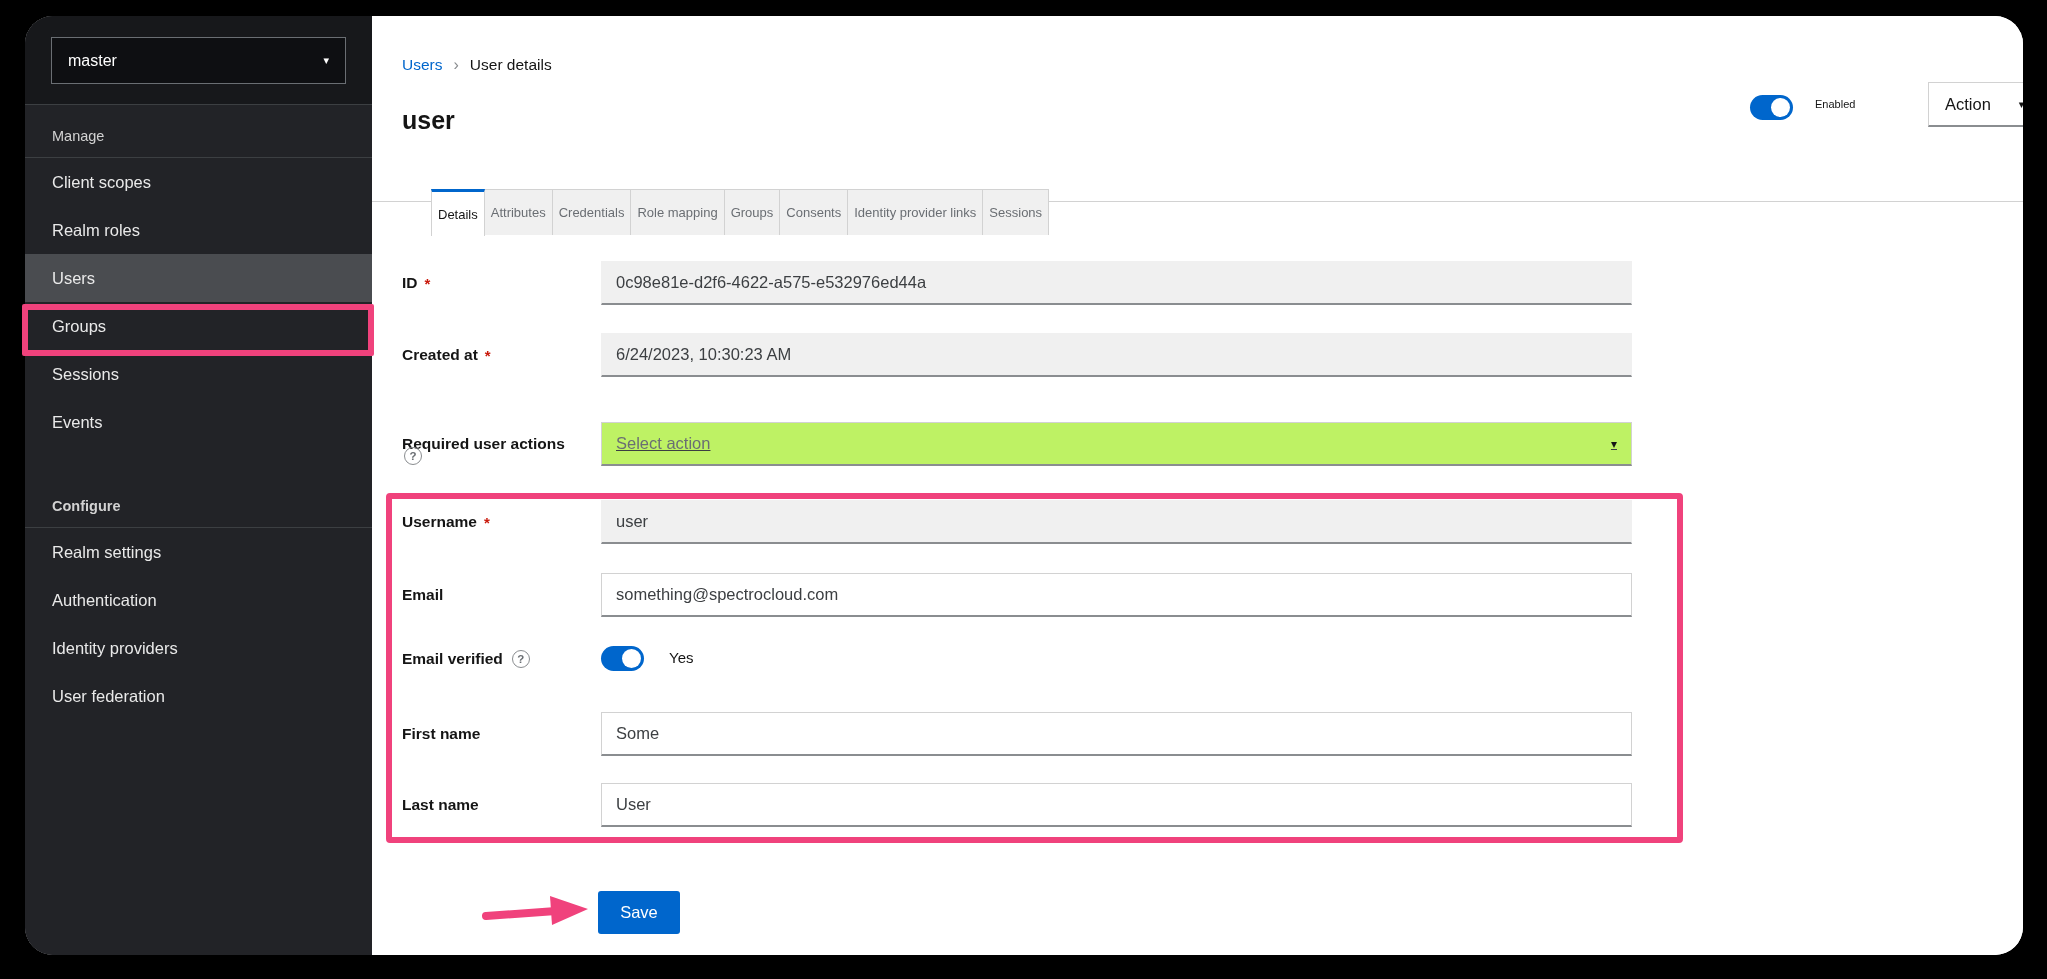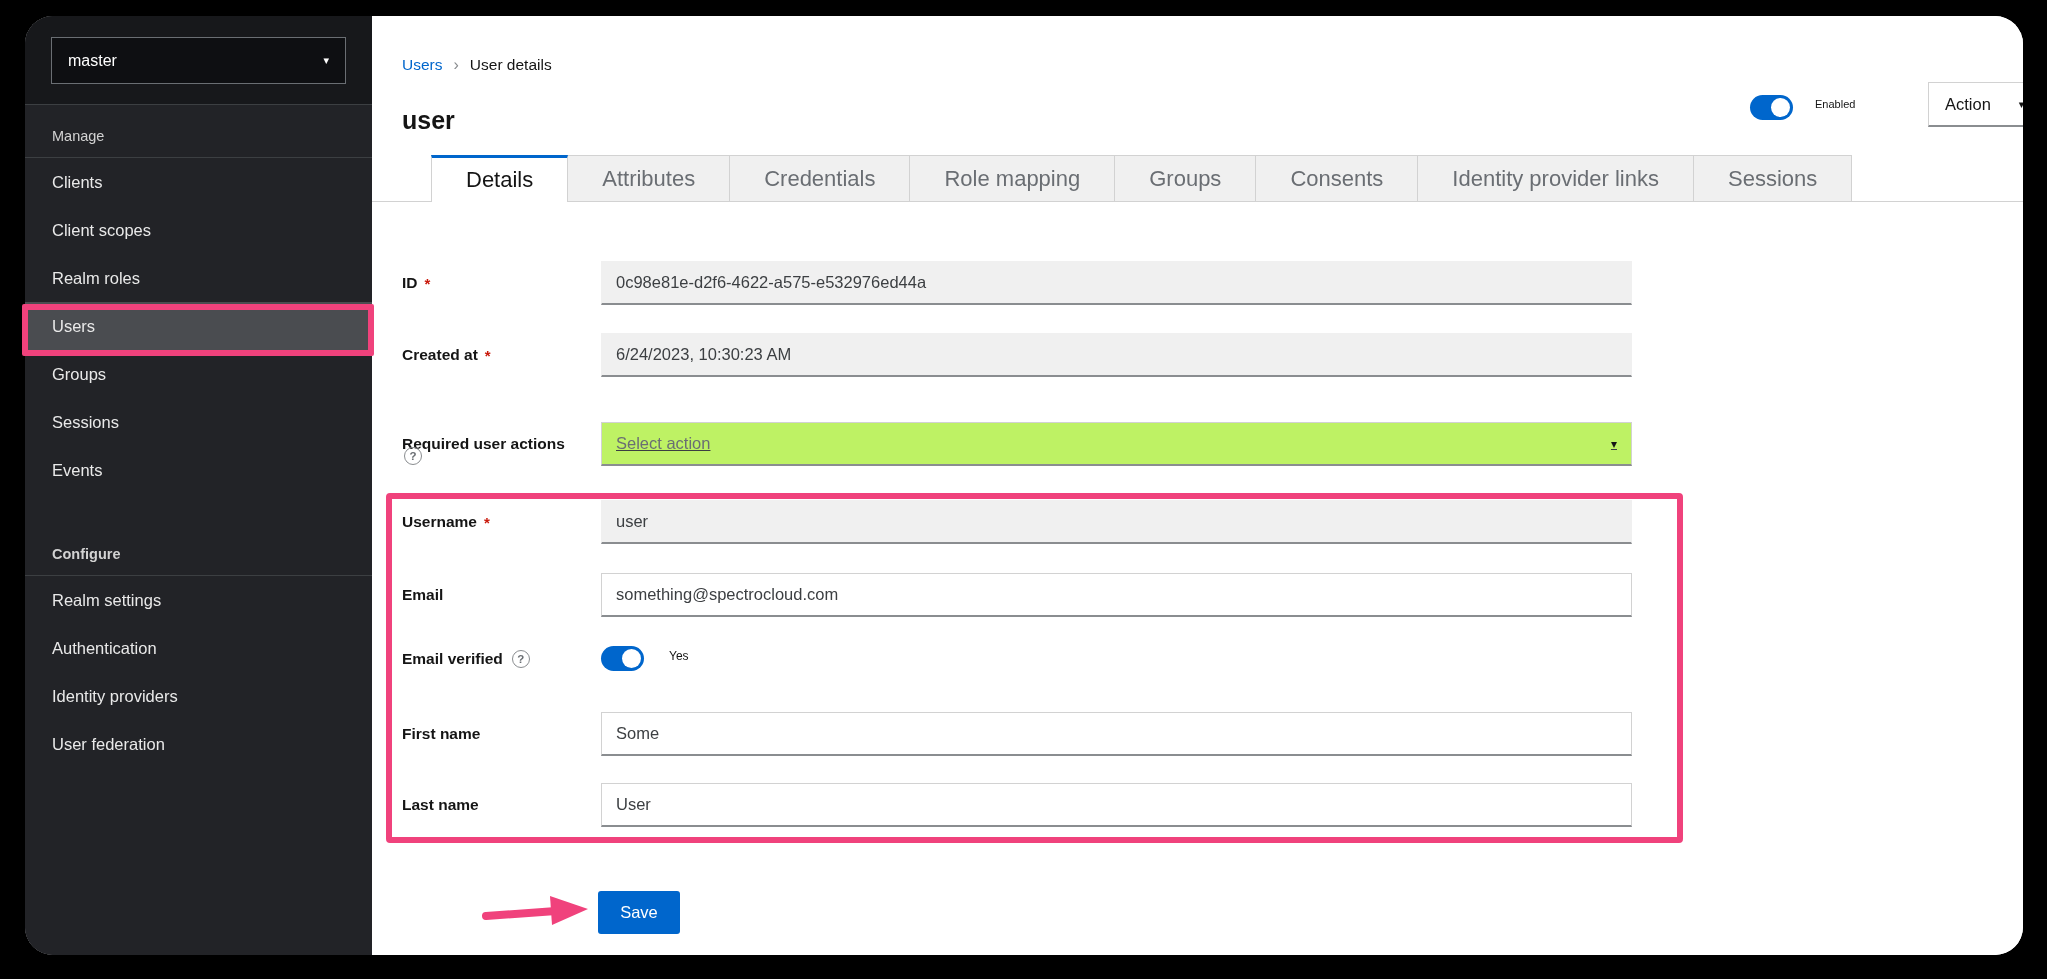--- a/index.html
+++ b/index.html
@@ -34,23 +34,23 @@
   .toggle .knob { position:absolute; right:3px; top:3px; width:19px; height:19px; border-radius:50%; background:#fff; }
   .enabled-toggle { left:1378px; top:79px; }
   .enabled-label { position:absolute; left:1443px; top:82px; font-size:11px; color:#151515; }
   .action-dropdown { position:absolute; left:1556px; top:66px; width:132px; height:45px; background:#fff;
                      border:1px solid #d2d2d2; border-bottom:2px solid #8a8d90;
                      display:flex; align-items:center; padding:0 16px; font-size:16.5px; color:#151515; cursor:pointer; }
   .action-dropdown .caret { margin-left:28px; font-size:11px; }
 
   .tabs-underline { position:absolute; left:0; right:0; top:185px; height:1px; background:#d2d2d2; }
   .tabs { position:absolute; left:59px; top:139px; display:flex; z-index:2; }
-  .tab { height:46px; display:flex; align-items:center; padding:0 34px; background:#f0f0f0;
+  .tab { height:46px; display:flex; align-items:center; padding:0 6px; background:#f0f0f0;
          border-top:1px solid #d2d2d2; border-right:1px solid #d2d2d2; color:#6a6e73;
-         font-size:22px; cursor:pointer; white-space:nowrap; }
+         font-size:13px; cursor:pointer; white-space:nowrap;margin-top:34px; }
   .tab:nth-child(2) { border-left:none; }
   .tab.active { height:47px; background:#fff; color:#151515; border-top:3px solid #0066cc;
                 border-left:1px solid #d2d2d2; border-right:1px solid #d2d2d2; }
 
   
   .row { position:absolute; left:0; width:100%; height:44px; }
   .row .lbl { position:absolute; left:30px; top:0; height:44px; display:flex; align-items:center;
               font-size:15.5px; font-weight:700; color:#151515; }
   .req { color:#c9190b; margin-left:7px; font-size:15px; }
   .ctl { position:absolute; left:229px; top:0; width:1031px; height:44px; font-size:16.5px;
@@ -59,21 +59,21 @@
   .ctl.gray  { background:#f0f0f0; border:1px solid #f0f0f0; border-bottom:2px solid #8a8d90; }
   .ctl.white { background:#fff; border:1px solid #d2d2d2; border-bottom:2px solid #8a8d90; }
   .selectbox { display:flex; align-items:center; background:#bef264; cursor:pointer;
                border:1px solid #d2d2d2; border-bottom:2px solid #8a8d90;text-decoration:underline; }
   .selectbox .placeholder { color:#6a6e73; }
   .selectbox .caret { margin-left:auto; font-size:12px; color:#151515; }
   .help-icon { display:inline-flex; width:18px; height:18px; border:1.5px solid #8a8d90; border-radius:50%;
                color:#6a6e73; font-size:11.5px; font-weight:700; align-items:center; justify-content:center; cursor:pointer; }
   .help-below { position:absolute; left:32px; top:431px; }
   .ev-toggle { left:229px; top:630px; }
-  .ev-yes { position:absolute; left:297px; top:633px; font-size:12px; color:#151515; }
+  .ev-yes { position:absolute; left:297px; top:633px; font-size:15px; color:#151515; }
 
   .save-button { position:absolute; left:226px; top:875px; width:82px; height:43px; background:#0066cc;
                  color:#fff; border:none; border-radius:3px; font-size:16.5px;
                  font-family:"Liberation Sans", sans-serif; cursor:pointer; }
   .revert-link { position:absolute; left:350px; top:936px; font-size:16.5px; color:#0066cc; cursor:pointer; }
 
   
   .ann { position:absolute; border:6px solid #f0427c; border-radius:4px; pointer-events:none; z-index:5; }
   .ann-users { left:22px; top:304px; width:352px; height:52px; border-radius:2px; }
   .ann-form  { left:386px; top:493px; width:1297px; height:350px; }
@@ -87,21 +87,20 @@
 
     <div class="sidebar">
       <div class="sb-top">
         <div class="realm-select">
           <span>master</span>
           <span class="caret">▾</span>
         </div>
       </div>
       <div class="sb-nav">
         <div class="sb-heading">Manage</div>
-        <div class="sb-item">Clients</div>
         <div class="sb-item">Client scopes</div>
         <div class="sb-item">Realm roles</div>
         <div class="sb-item selected">Users</div>
         <div class="sb-item">Groups</div>
         <div class="sb-item">Sessions</div>
         <div class="sb-item">Events</div>
         <div class="sb-heading configure">Configure</div>
         <div class="sb-item">Realm settings</div>
         <div class="sb-item">Authentication</div>
         <div class="sb-item">Identity providers</div>

